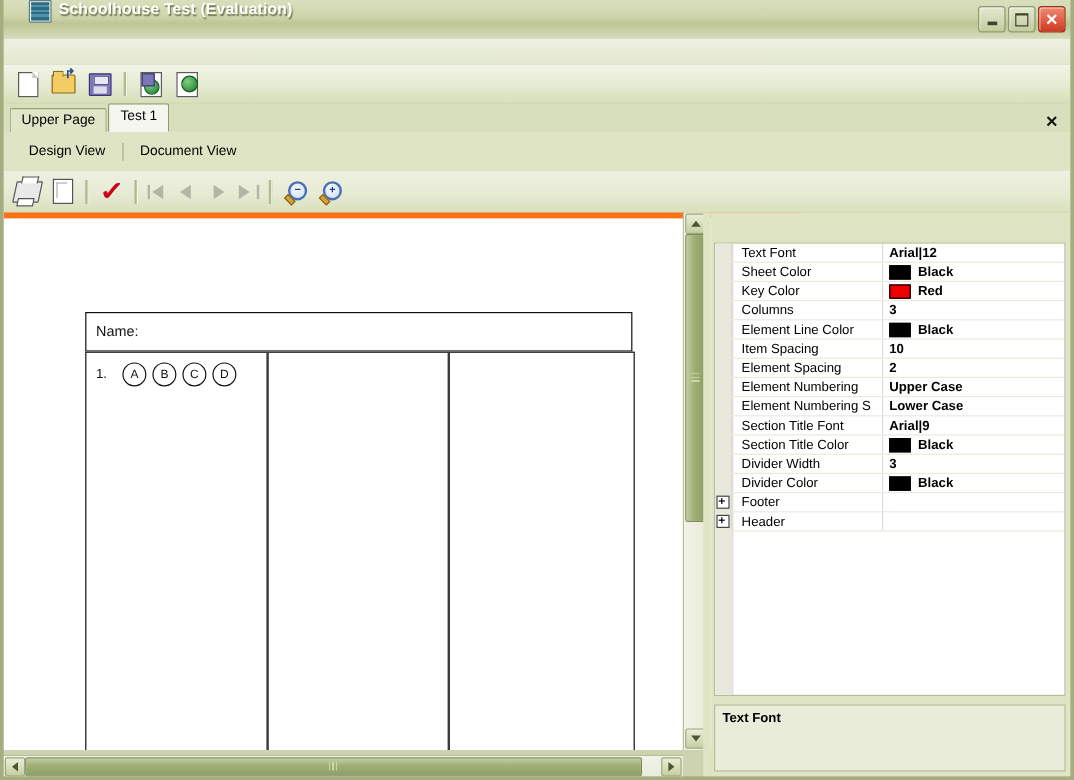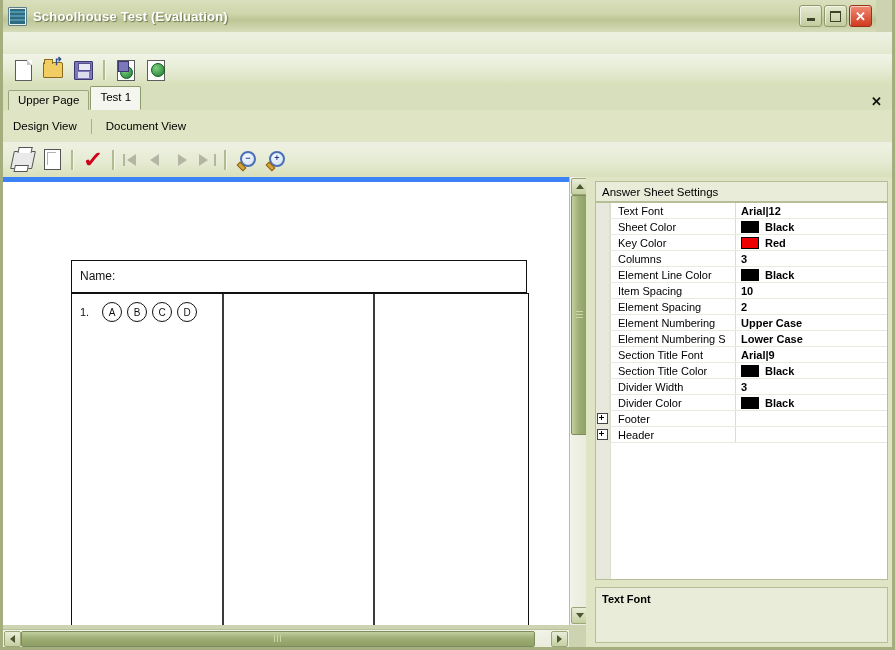--- a/index.html
+++ b/index.html
@@ -15,24 +15,25 @@
     background: #cdd3b0;
     box-sizing: border-box;
     border-left: 3px solid #a3ad7d;
     border-right: 3px solid #a3ad7d;
     border-bottom: 3px solid #a3ad7d;
     overflow: hidden;
   }
 
   
   .titlebar {
-    position: absolute; left: 0; top: 0; right: 16px; height: 32px;
+    position: absolute; left: 0; top: 0; right: 0; height: 32px;
     background: linear-gradient(to bottom, #d9dfbc 0%, #cfd6ad 42%, #bcc595 62%, #d6dcba 100%);
-    display: flex; align-items: center;
+    display: flex; 
     border-bottom: 1px solid #a9b287;
+    padding-left: 16px;
   }
   .app-icon {
     width: 17px; height: 17px; margin-left: 5px; margin-right: 6px;
     background: #e8efe0;
     border: 1px solid #5d7f8a;
     position: relative; flex: 0 0 auto;
     border-radius: 1px;
   }
   .app-icon::before {
     content: ""; position: absolute; left: 1px; top: 1px; right: 1px; bottom: 1px;
@@ -178,21 +179,21 @@
   }
   .tab-close {
     margin-left: auto; margin-right: 10px; margin-bottom: 2px;
     font-size: 13px; font-weight: bold; color: #111; line-height: 1;
   }
 
   
   .viewbar {
     position: absolute; left: 0; top: 110px; right: 0; height: 32px;
     background: #dfe4c4;
-    display: flex; align-items: center; padding-left: 1px; gap: 0;
+    display: flex; align-items: center; padding-left: 12px; gap: 0;
     border-bottom: 1px solid #b4bd92;
   }
   .view-btn {
     padding: 3px 8px; font-size: 11.5px; color: #000;
     border: 1px solid transparent;
     background: transparent;
   }
   .view-btn.selected {
     background: #f2f3ea; border: 1px solid #7d7d7d;
   }
@@ -257,21 +258,21 @@
   .ico-mag .handle {
     position: absolute; left: 0px; bottom: 0px; width: 7px; height: 3px;
     background: #d6a23a; transform: rotate(45deg); border: 1px solid #8c651a;
   }
 
   
   .doc-area {
     position: absolute; left: 0; top: 177px;
     width: 666px; bottom: 22px;
     background: #ffffff;
-    border-top: 5px solid #3b82f6;
+    border-top: 5px solid #f97316;
     overflow: hidden;
   }
   .sheet { position: absolute; left: 0; top: 0; right: 0; bottom: 0; }
   .name-box {
     position: absolute; left: 68px; top: 78px; width: 456px; height: 33px;
     border: 1.5px solid #111; background: #fff;
     font-size: 12px; color: #111;
     padding: 8px 0 0 8px; box-sizing: border-box;
   }
   .ans-box {
@@ -554,21 +555,20 @@
       </div>
     <div class="sb-thumb-h"></div>
     <div class="sb-btn-h right">
         <span class="tri"></span>
       </div>
   </div>
 
   <div class="splitter"></div>
 
   <div class="rightpanel">
-    <div class="pg-header">Answer Sheet Settings</div>
     <div class="pg-body">
       <div class="pg-gutter"></div>
       <div class="pg-rows" id="pg-rows">
           <div class="pg-row">
             <div class="pg-expander"></div>
             <div class="pg-name">Text Font</div>
             <div class="pg-val">
               <span>Arial|12</span>
             </div>
           </div>

